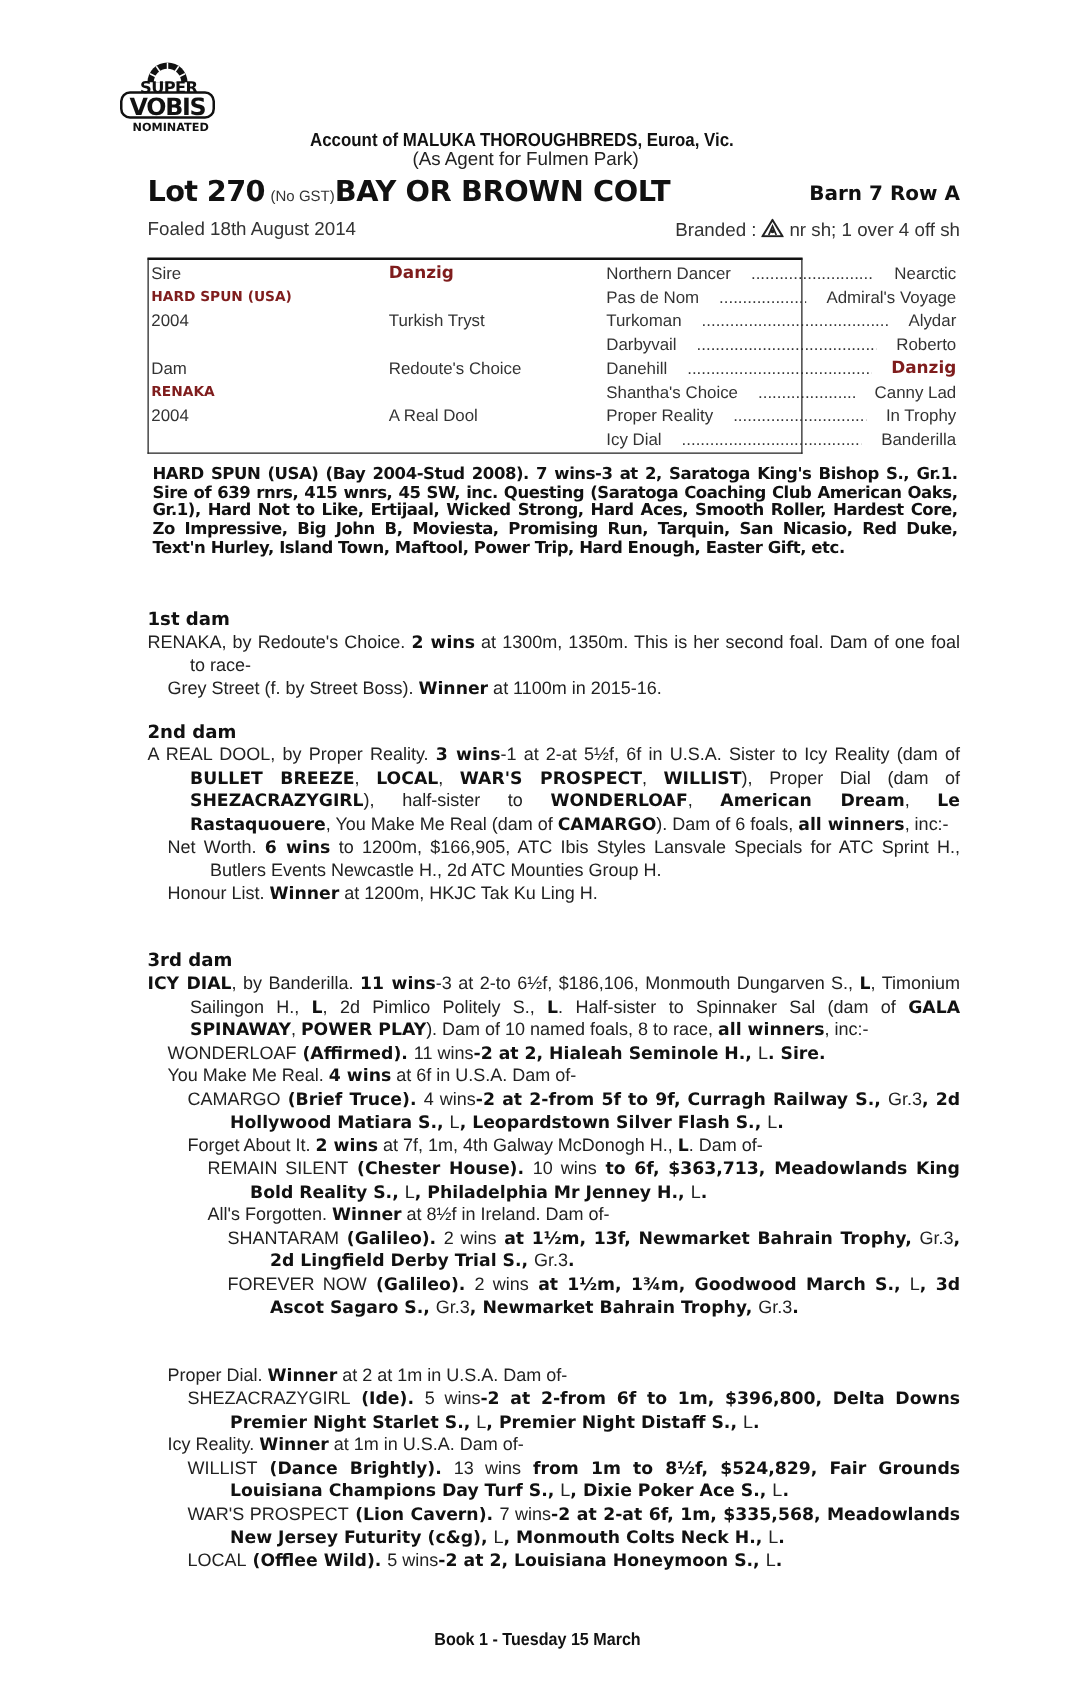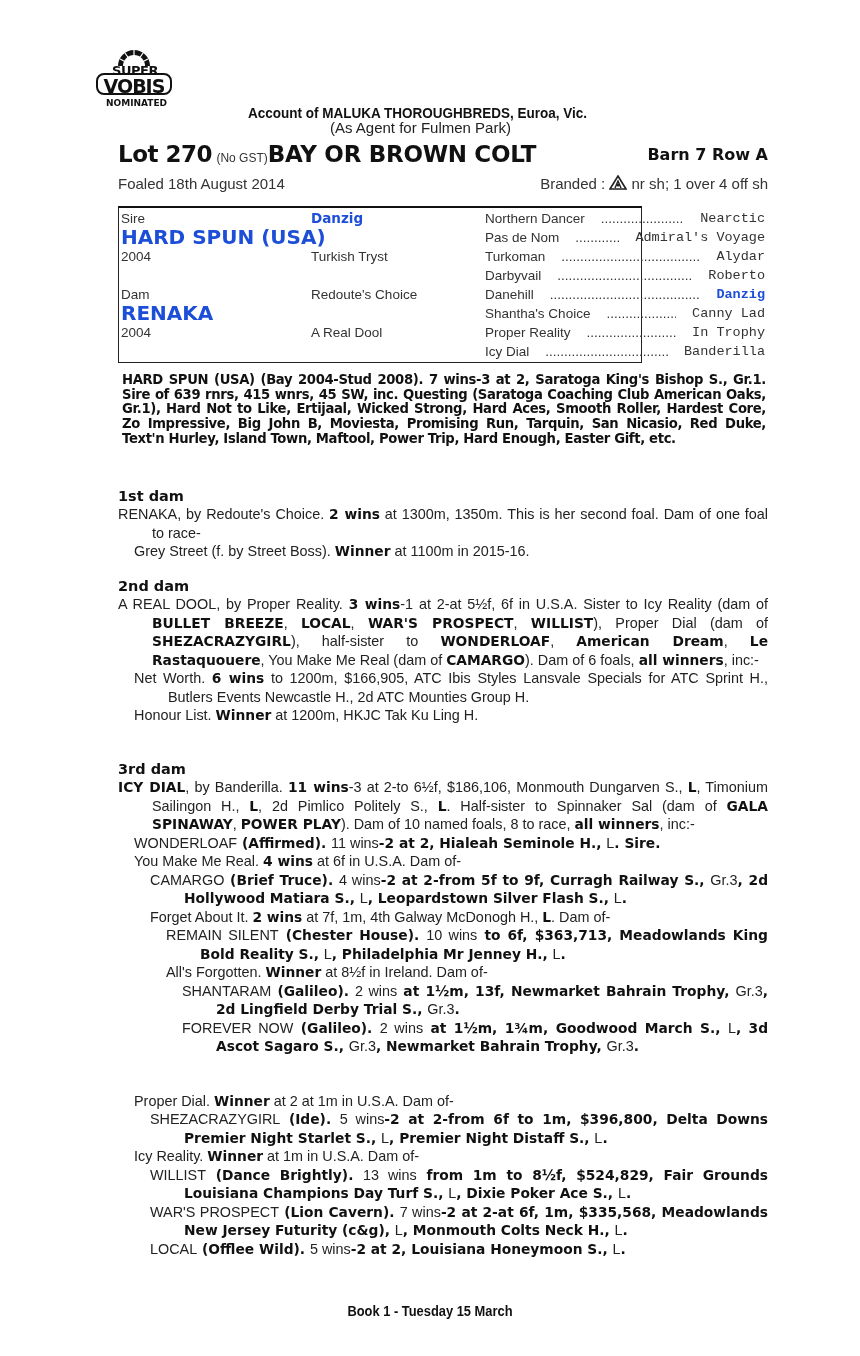--- a/index.html
+++ b/index.html
@@ -20,23 +20,23 @@
   .branded { position:absolute; right:92px; top:175px; font:15px "Liberation Sans", sans-serif; color:#333; }
   .brand-icon { display:inline-block; width:18px; height:15px; vertical-align:-1px; }
   .pedigree { position:absolute; left:118px; top:206px; width:524px; height:157px; border:1px solid #222; border-top:2px solid #111; box-sizing:border-box; font:13.5px "Liberation Sans", sans-serif; color:#333; }
   .ped-row { position:absolute; left:0; height:19px; line-height:19px; width:100%; }
   .c1 { position:absolute; left:2px; }
   .c2 { position:absolute; left:192px; }
   .c3 { position:absolute; left:366px; width:280px; display:flex;gap:16px; }
   .c3 .a { white-space:nowrap; }
   .c3 .dots { flex:1; overflow:hidden; white-space:nowrap; }
   .c3 .dots::after { content:"................................................................................"; letter-spacing:0px; }
-  .c3 .b { white-space:nowrap;font-family:Liberation Mono, monospace; }
-  .bold { font-weight:900; font-family:"DejaVu Sans", sans-serif; color:#1d4ed8; }
-  .big { font-size:20px; }
+  .c3 .b { white-space:nowrap; }
+  .bold { font-weight:900; font-family:"DejaVu Sans", sans-serif; color:#7f1d1d; }
+  .big { font-size:11px; }
   .sire-summary { position:absolute; left:122px; top:373px; width:644px; font:900 13.2px "DejaVu Sans", sans-serif; line-height:14.7px; text-align:justify; letter-spacing:-0.35px; color:#111; }
   .section { position:absolute; left:118px; width:650px; font:14.4px "Liberation Sans", sans-serif; color:#222; line-height:18.5px; }
   .section h3 { margin:0; font:900 14.5px "DejaVu Sans", sans-serif; color:#111; line-height:18px; }
   .p { text-align:justify; }
   .b1 { font-weight:900; font-family:"DejaVu Sans", sans-serif; font-size:13.8px; color:#111; }
   .footer { position:absolute; left:0; width:860px; top:1303px; text-align:center; font:bold 14px "Liberation Sans", sans-serif; transform:scaleX(0.92); }
 </style>
 </head>
 <body>
 

